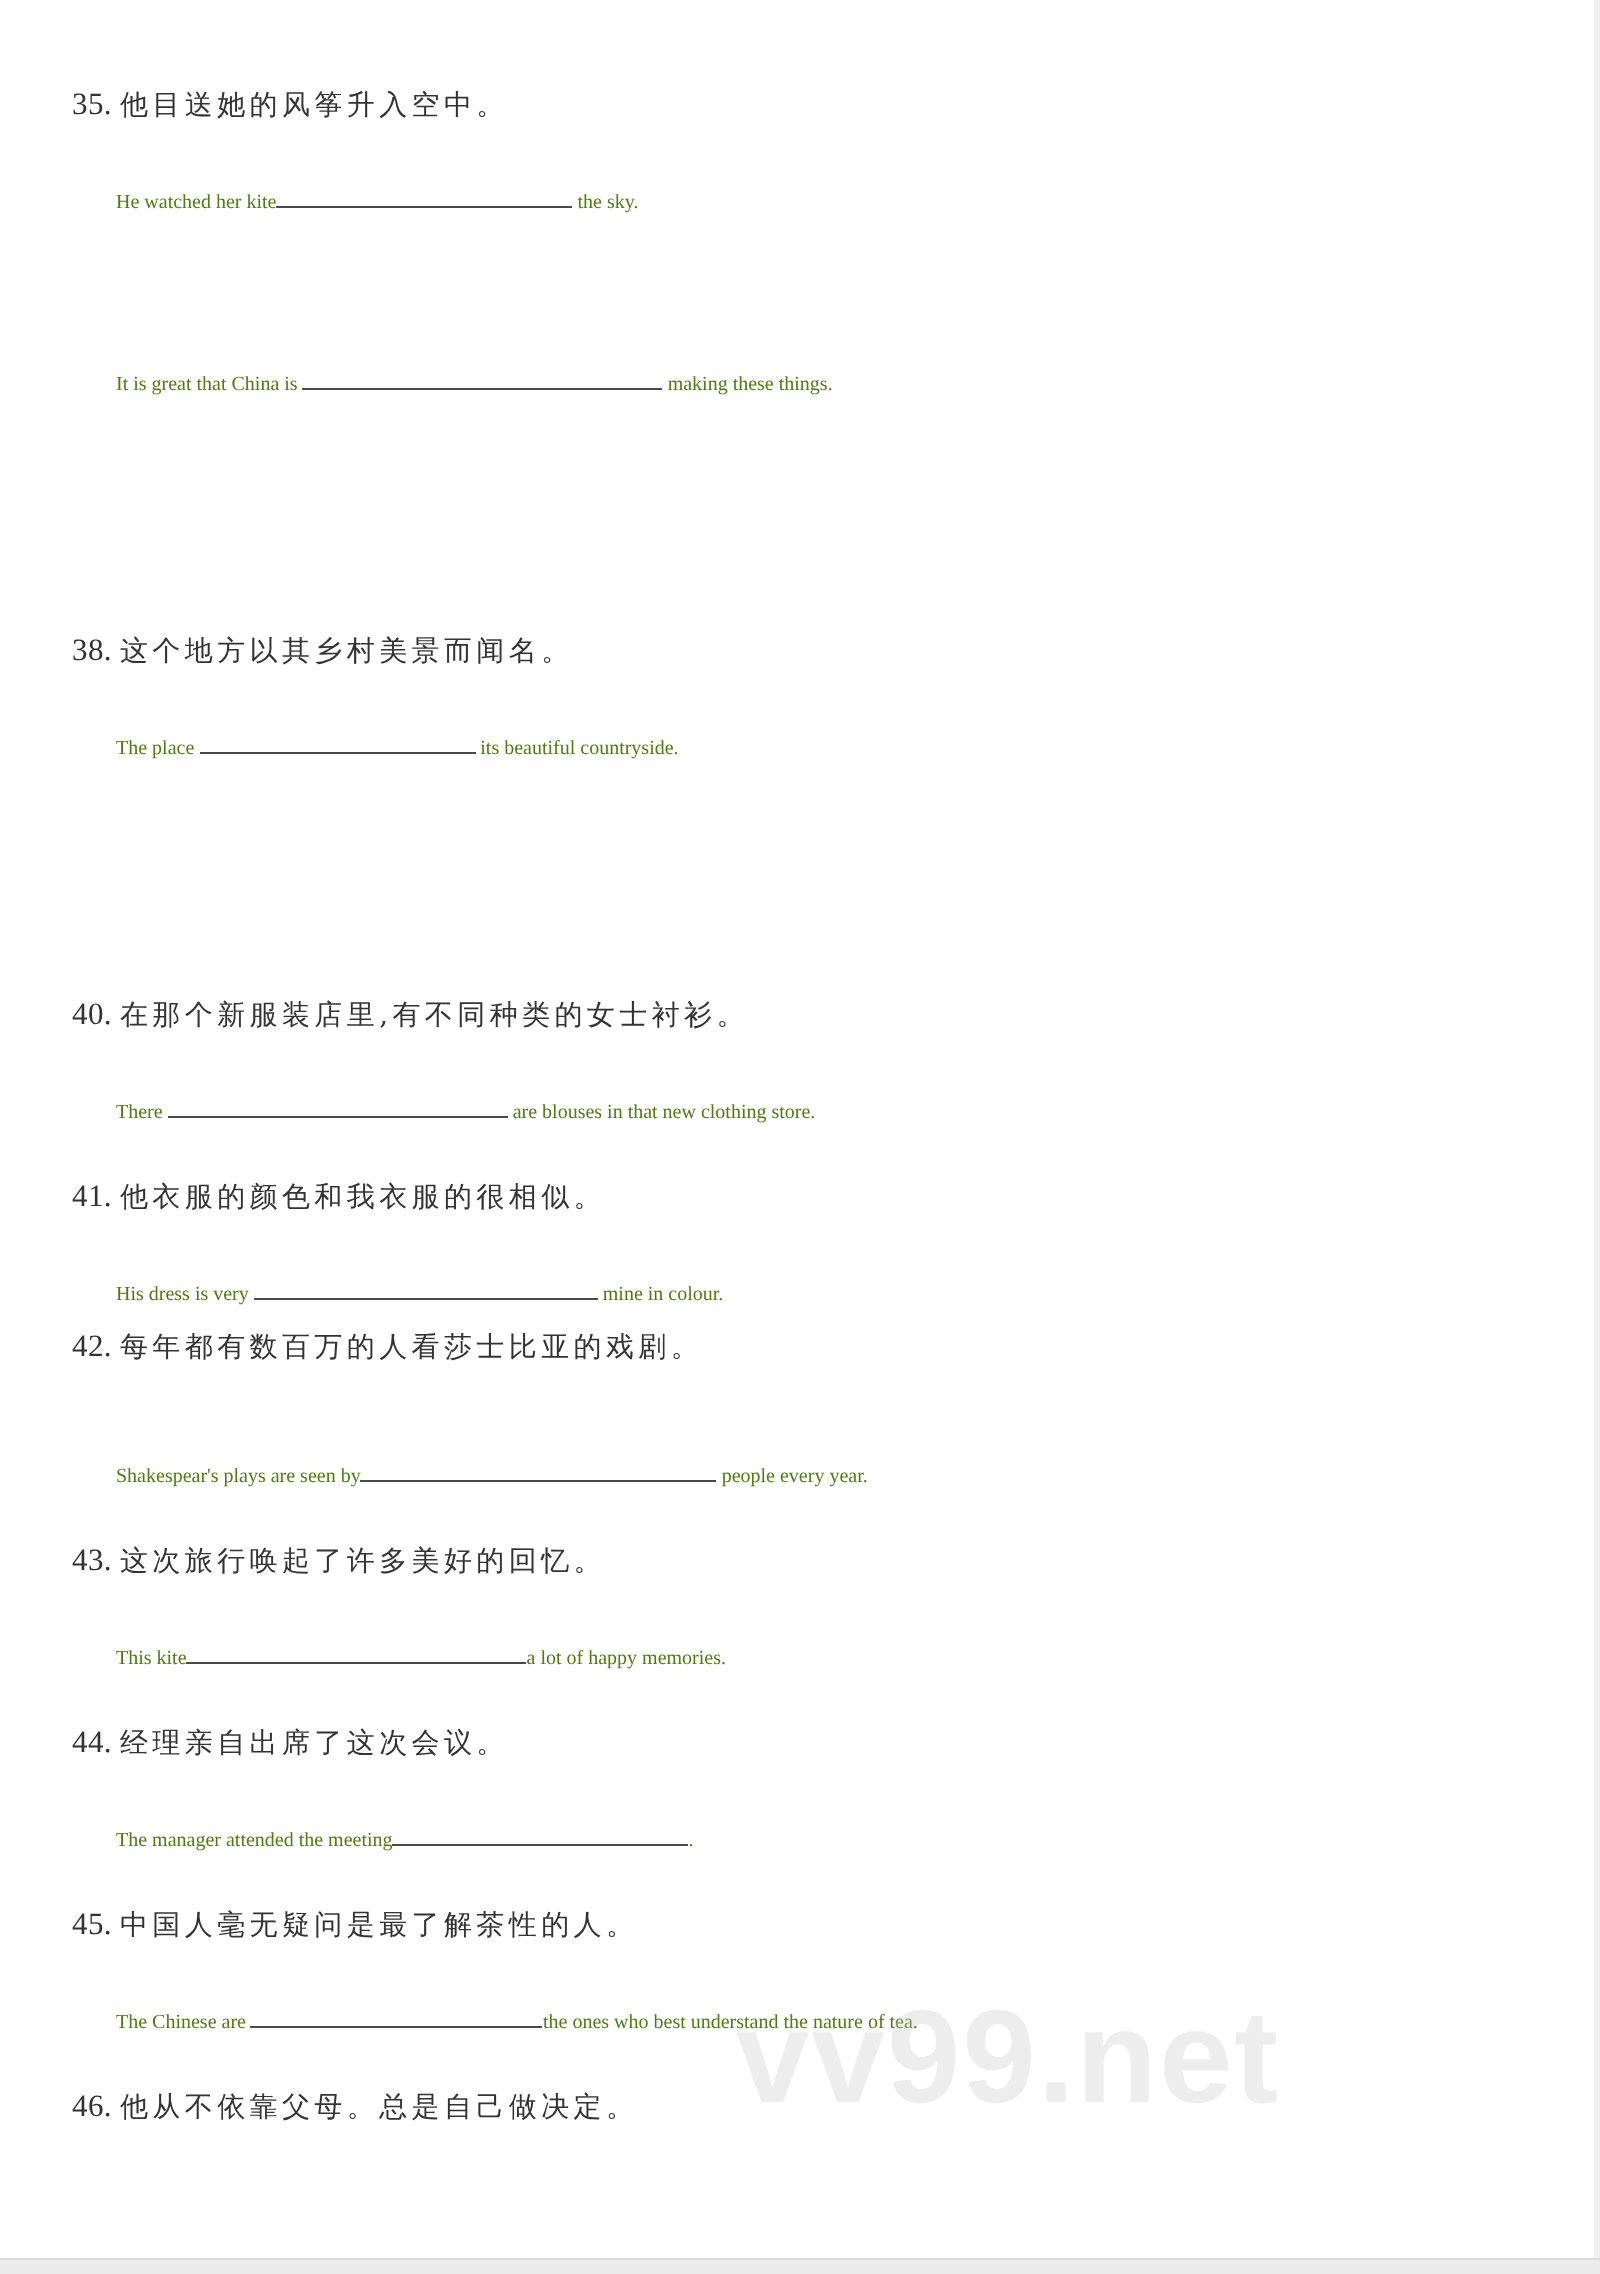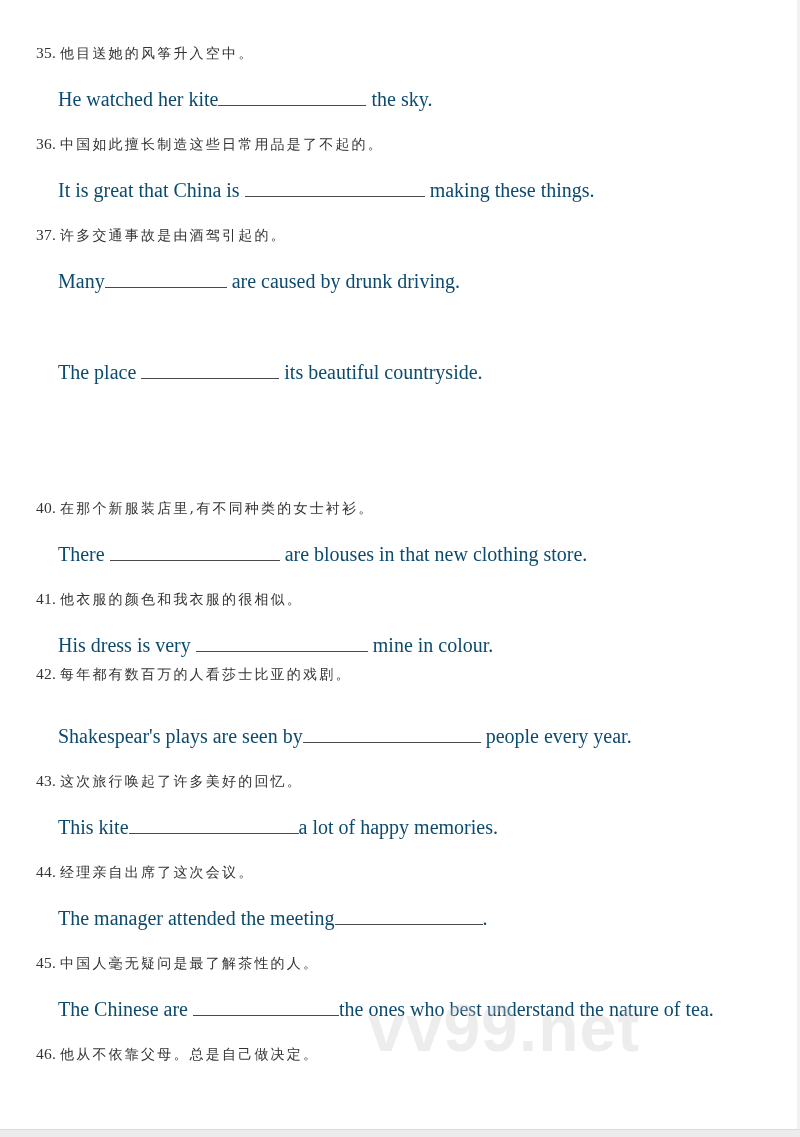--- a/index.html
+++ b/index.html
@@ -20,22 +20,22 @@
     }
     .q-line {
       position: absolute; left: 36px;
       font-size: 15px; line-height: 20px; white-space: nowrap;
       color: #333;
     }
     .q-line .num { font-family: "Liberation Serif", serif; font-size: 15.5px; letter-spacing: 0.2px; }
     .q-line .cn { font-family: "DejaVu Serif", serif; font-size: 14px; letter-spacing: 2.2px; margin-left: 4px; }
     .en-line {
       position: absolute; left: 58px;
-      font-size: 20px; line-height: 20px; white-space: nowrap;
-      color: #0c4a6e;
+      font-size: 10px; line-height: 20px; white-space: nowrap;
+      color: #4d7c0f;
     }
     .blank {
       display: inline-block; vertical-align: baseline;
       border-bottom: 1px solid #4a4a4a; height: 14px;
     }
     .watermark {
       position: absolute; left: 368px; top: 990px;
       font-family: "Liberation Sans", "DejaVu Sans", sans-serif;
       font-weight: bold; font-size: 66px; letter-spacing: 1px;
       color: rgba(200,200,200,0.32); white-space: nowrap;
@@ -47,34 +47,28 @@
 
 <div class="page">
 
   <div class="q-line" style="top:43px">
     <span class="num">35.</span><span class="cn">他目送她的风筝升入空中。</span>
   </div>
   <div class="en-line" style="top:89px">
     <span>He watched her kite</span><span class="blank" style="width:148px"></span><span> the sky.</span>
   </div>
 
-  <div class="q-line" style="top:134px">
-    <span class="num">36.</span><span class="cn">中国如此擅长制造这些日常用品是了不起的。</span>
-  </div>
   <div class="en-line" style="top:180px">
     <span>It is great that China is </span><span class="blank" style="width:180px"></span><span> making these things.</span>
   </div>
 
-  <div class="q-line" style="top:225px">
-    <span class="num">37.</span><span class="cn">许多交通事故是由酒驾引起的。</span>
+
+  <div class="q-line" style="top:316px">
+    <span class="num">38.</span><span class="cn">这个地方以其乡村美景而闻名。</span>
   </div>
-  <div class="en-line" style="top:271px">
-    <span>Many</span><span class="blank" style="width:122px"></span><span> are caused by drunk driving.</span>
-  </div>
-
   <div class="en-line" style="top:362px">
     <span>The place </span><span class="blank" style="width:138px"></span><span> its beautiful countryside.</span>
   </div>
 
 
   <div class="q-line" style="top:498px">
     <span class="num">40.</span><span class="cn">在那个新服装店里,有不同种类的女士衬衫。</span>
   </div>
   <div class="en-line" style="top:544px">
     <span>There </span><span class="blank" style="width:170px"></span><span> are blouses in that new clothing store.</span>

